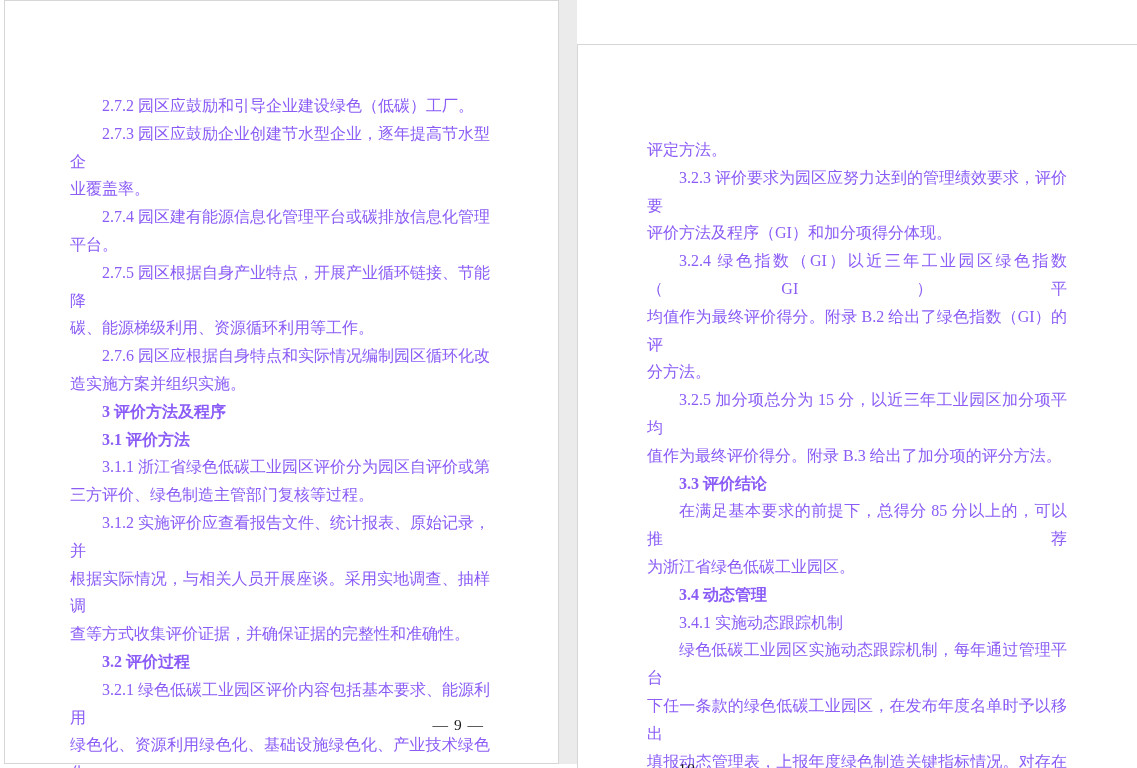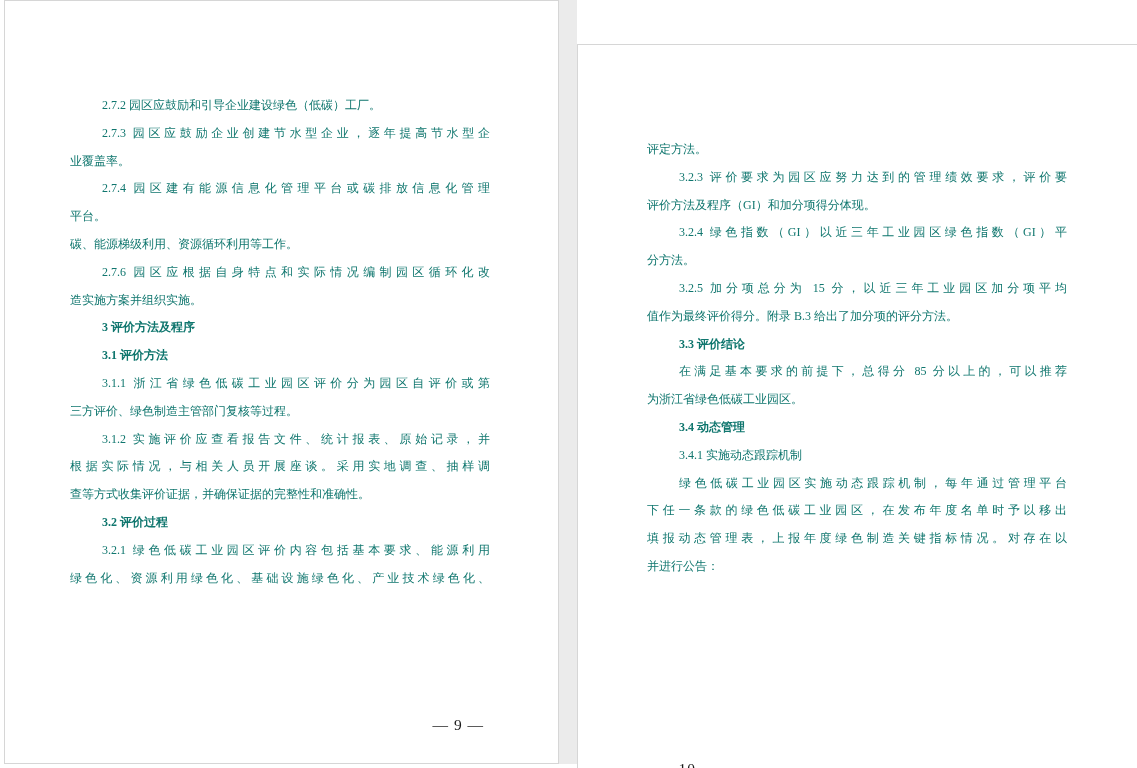--- a/index.html
+++ b/index.html
@@ -37,23 +37,23 @@
   }
   .text-block {
     position: absolute;
     top: 0;
     width: 420px;
     padding-top: 91px;
   }
   .page-left  .text-block { left: 65px; }
   .page-right .text-block { left: 69px; }
   .line {
-    font-size: 12px;
+    font-size: 16px;
     line-height: 27.8px;
-    color: #0f766e;
+    color: #8b5cf6;
     text-align: justify;
     text-align-last: left;
   }
   .line.i { text-indent: 32px; }
   .line.j { text-align-last: justify; }
   .line.b { font-weight: 700; }
   .pagenum {
     position: absolute;
     top: 715px;
     font-size: 15.5px;
@@ -71,20 +71,21 @@
 
   <div class="page-gap"></div>
 
   <div class="page page-left">
     <div class="text-block">
         <div class="line i">2.7.2 园区应鼓励和引导企业建设绿色（低碳）工厂。</div>
         <div class="line i j">2.7.3 园区应鼓励企业创建节水型企业，逐年提高节水型企</div>
         <div class="line">业覆盖率。</div>
         <div class="line i j">2.7.4 园区建有能源信息化管理平台或碳排放信息化管理</div>
         <div class="line">平台。</div>
+        <div class="line i j">2.7.5 园区根据自身产业特点，开展产业循环链接、节能降</div>
         <div class="line">碳、能源梯级利用、资源循环利用等工作。</div>
         <div class="line i j">2.7.6 园区应根据自身特点和实际情况编制园区循环化改</div>
         <div class="line">造实施方案并组织实施。</div>
         <div class="line i b">3 评价方法及程序</div>
         <div class="line i b">3.1 评价方法</div>
         <div class="line i j">3.1.1 浙江省绿色低碳工业园区评价分为园区自评价或第</div>
         <div class="line">三方评价、绿色制造主管部门复核等过程。</div>
         <div class="line i j">3.1.2 实施评价应查看报告文件、统计报表、原始记录，并</div>
         <div class="line j">根据实际情况，与相关人员开展座谈。采用实地调查、抽样调</div>
         <div class="line">查等方式收集评价证据，并确保证据的完整性和准确性。</div>
@@ -94,20 +95,21 @@
       </div>
     <div class="pagenum">— 9 —</div>
   </div>
 
   <div class="page page-right">
     <div class="text-block">
         <div class="line">评定方法。</div>
         <div class="line i j">3.2.3 评价要求为园区应努力达到的管理绩效要求，评价要</div>
         <div class="line">评价方法及程序（GI）和加分项得分体现。</div>
         <div class="line i j">3.2.4 绿色指数（GI）以近三年工业园区绿色指数（GI）平</div>
+        <div class="line j">均值作为最终评价得分。附录 B.2 给出了绿色指数（GI）的评</div>
         <div class="line">分方法。</div>
         <div class="line i j">3.2.5 加分项总分为 15 分，以近三年工业园区加分项平均</div>
         <div class="line">值作为最终评价得分。附录 B.3 给出了加分项的评分方法。</div>
         <div class="line i b">3.3 评价结论</div>
         <div class="line i j">在满足基本要求的前提下，总得分 85 分以上的，可以推荐</div>
         <div class="line">为浙江省绿色低碳工业园区。</div>
         <div class="line i b">3.4 动态管理</div>
         <div class="line i">3.4.1 实施动态跟踪机制</div>
         <div class="line i j">绿色低碳工业园区实施动态跟踪机制，每年通过管理平台</div>
         <div class="line j">下任一条款的绿色低碳工业园区，在发布年度名单时予以移出</div>

